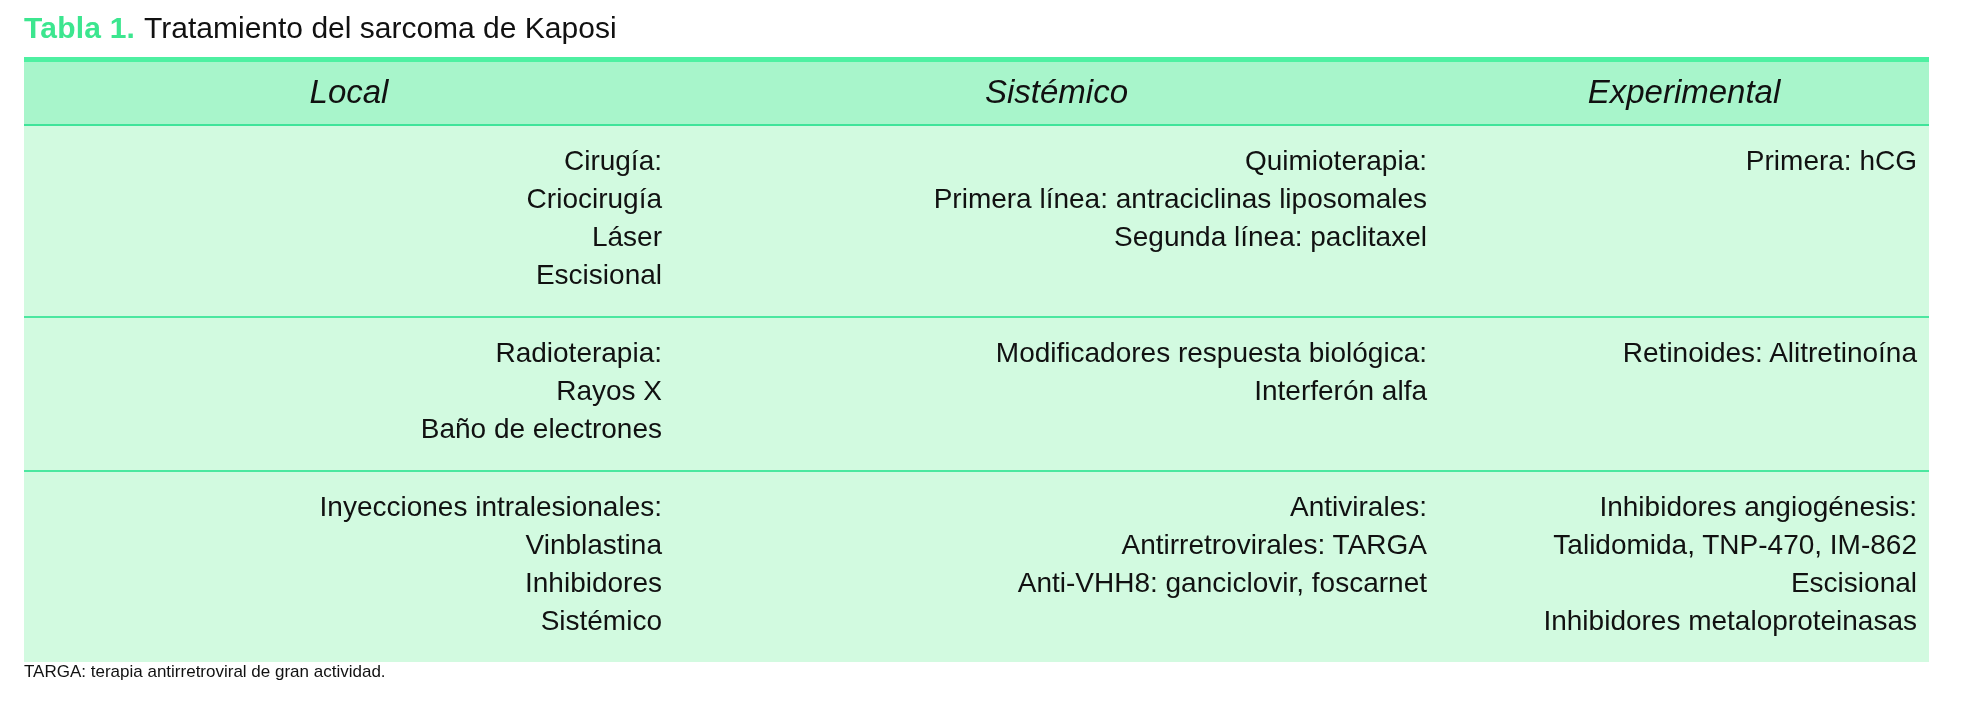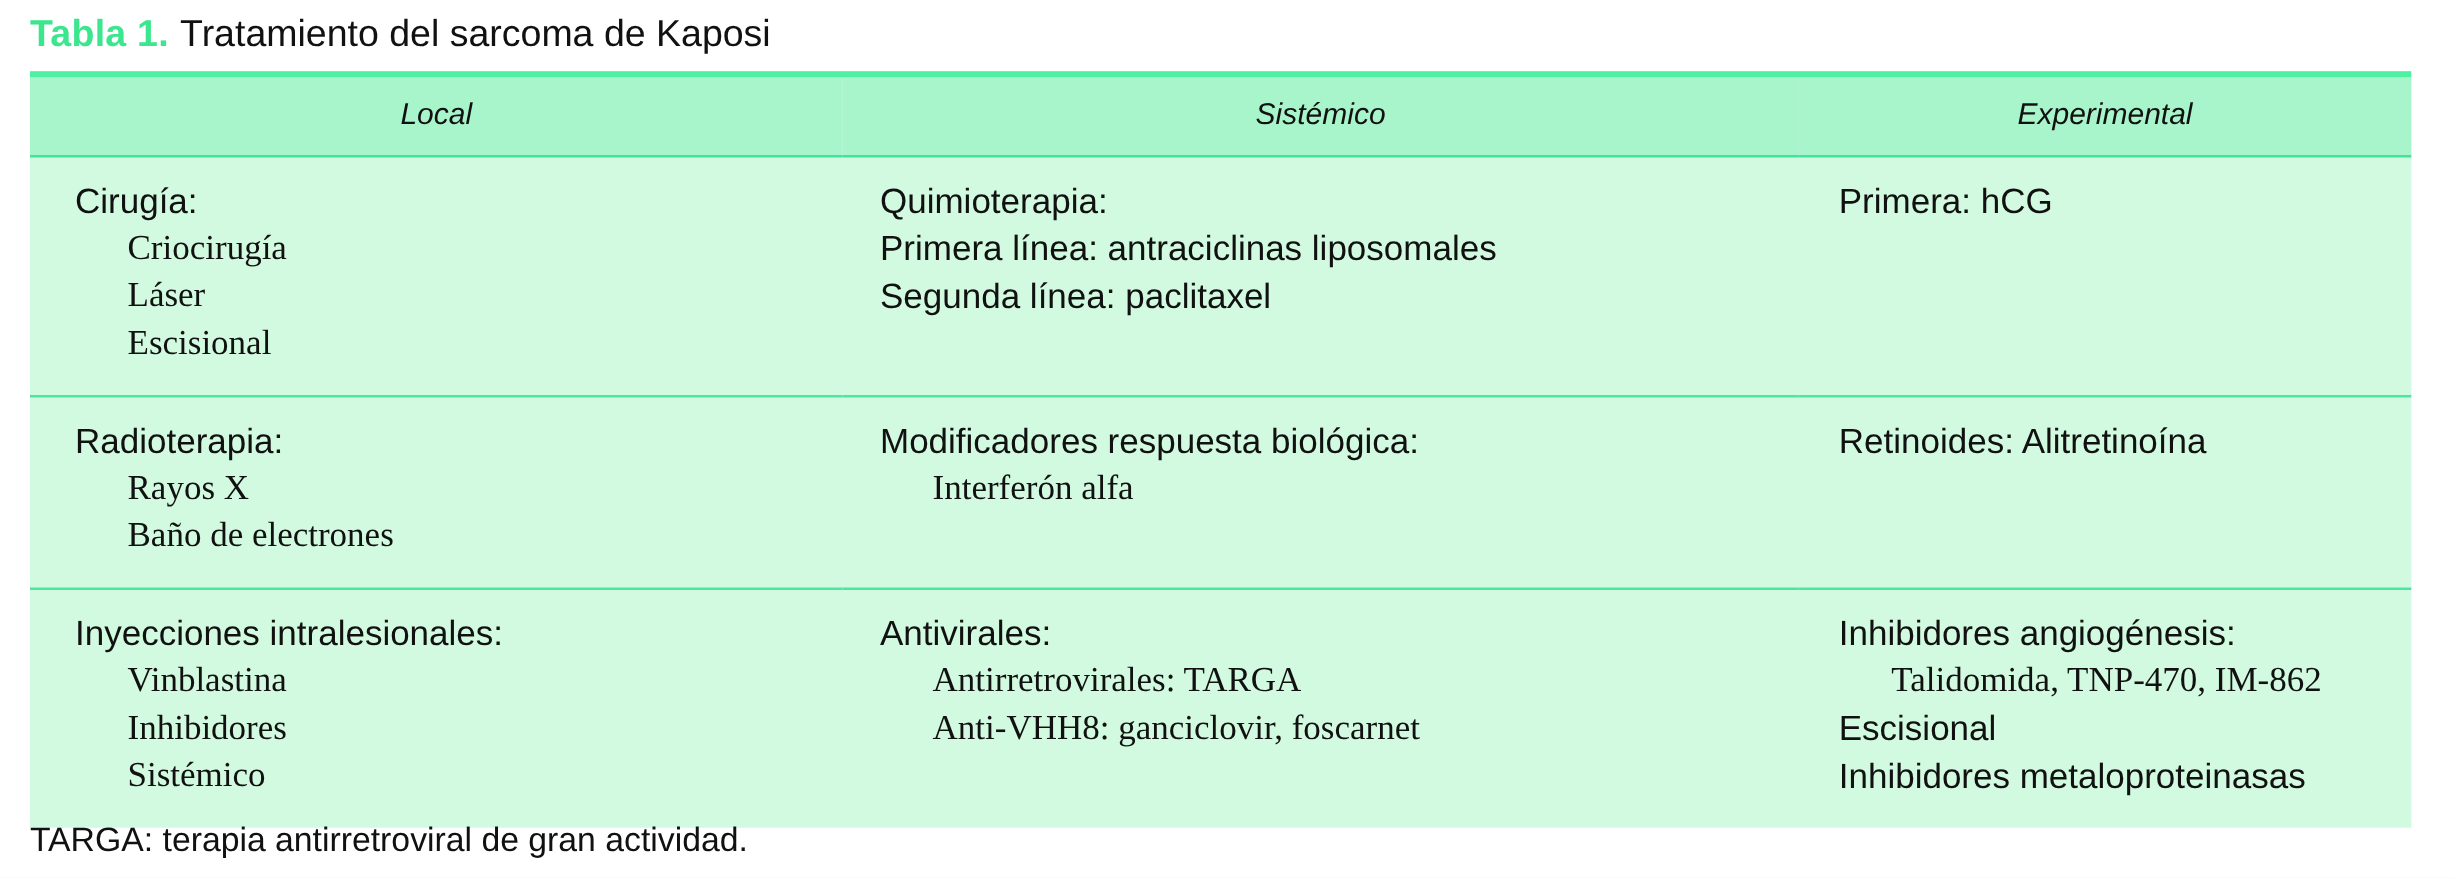--- a/index.html
+++ b/index.html
@@ -62,21 +62,21 @@
   table.kaposi col.c1 { width: 650px; }
   table.kaposi col.c2 { width: 765px; }
   table.kaposi col.c3 { width: 490px; }
 
   thead tr.header-row {
     background: #a8f5cb;
   }
   thead th {
     font-style: italic;
     font-weight: normal;
-    font-size: 24px;
+    font-size: 33px;
     line-height: 34px;
     padding: 13px 0 15px 0;
     text-align: center;
     border-bottom: 2px solid #3fe49a;
     color: #111111;
   }
 
   tbody td {
     vertical-align: top;
     font-size: 28px;
@@ -84,34 +84,34 @@
     padding: 16px 0 22px 0;
     color: #111111;
     background: #d2fae0;
   }
 
   tbody tr.body-row + tr.body-row td {
     border-top: 2px solid #4be7a0;
   }
 
   
-  .cell-inner { padding-right: 12px; }
+  .cell-inner { padding-right: 12px; text-align: right; }
   td.col-local .cell-inner   { padding-left: 36px; }
   td.col-sist .cell-inner    { padding-left: 30px; }
   td.col-exp .cell-inner     { padding-left: 32px; }
 
   .line { white-space: nowrap; }
-  .line.indent { padding-left: 42px; font-family: Liberation Serif, serif; }
+  .line.indent { padding-left: 42px; }
 
   
   .footnote {
     position: absolute;
     left: 24px;
     top: 656px;
-    font-size: 27px;
+    font-size: 17px;
     line-height: 32px;
     color: #111111;
     white-space: nowrap;
   }
 </style>
 </head>
 <body>
 
 <div class="page">
 

